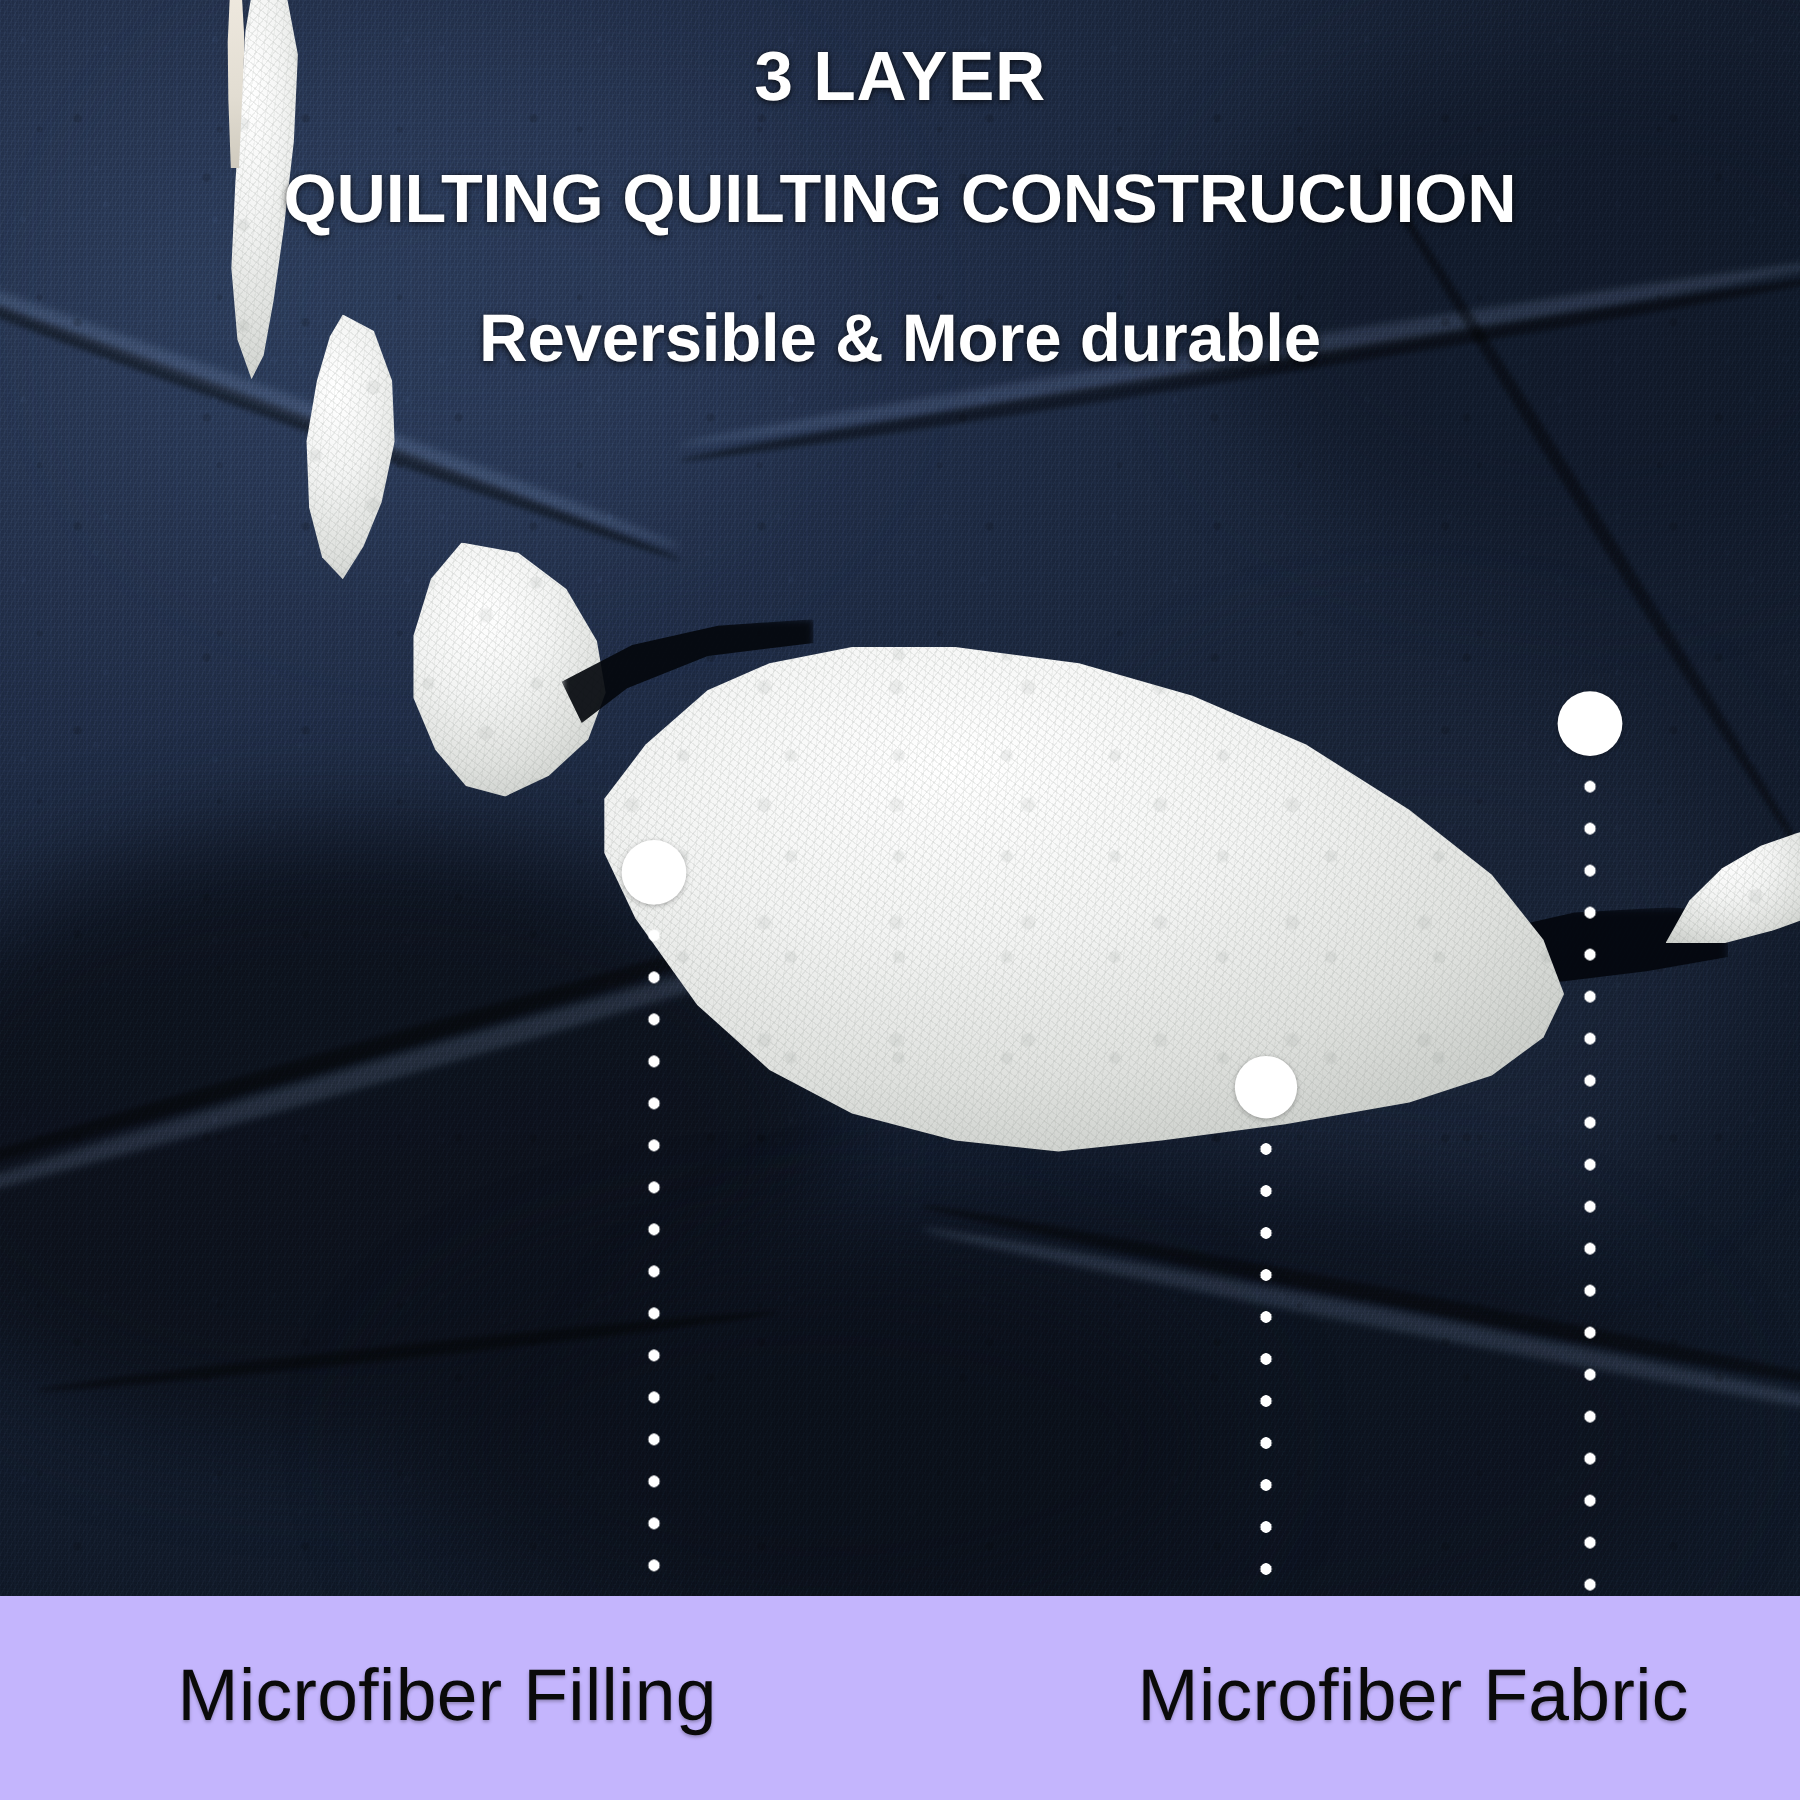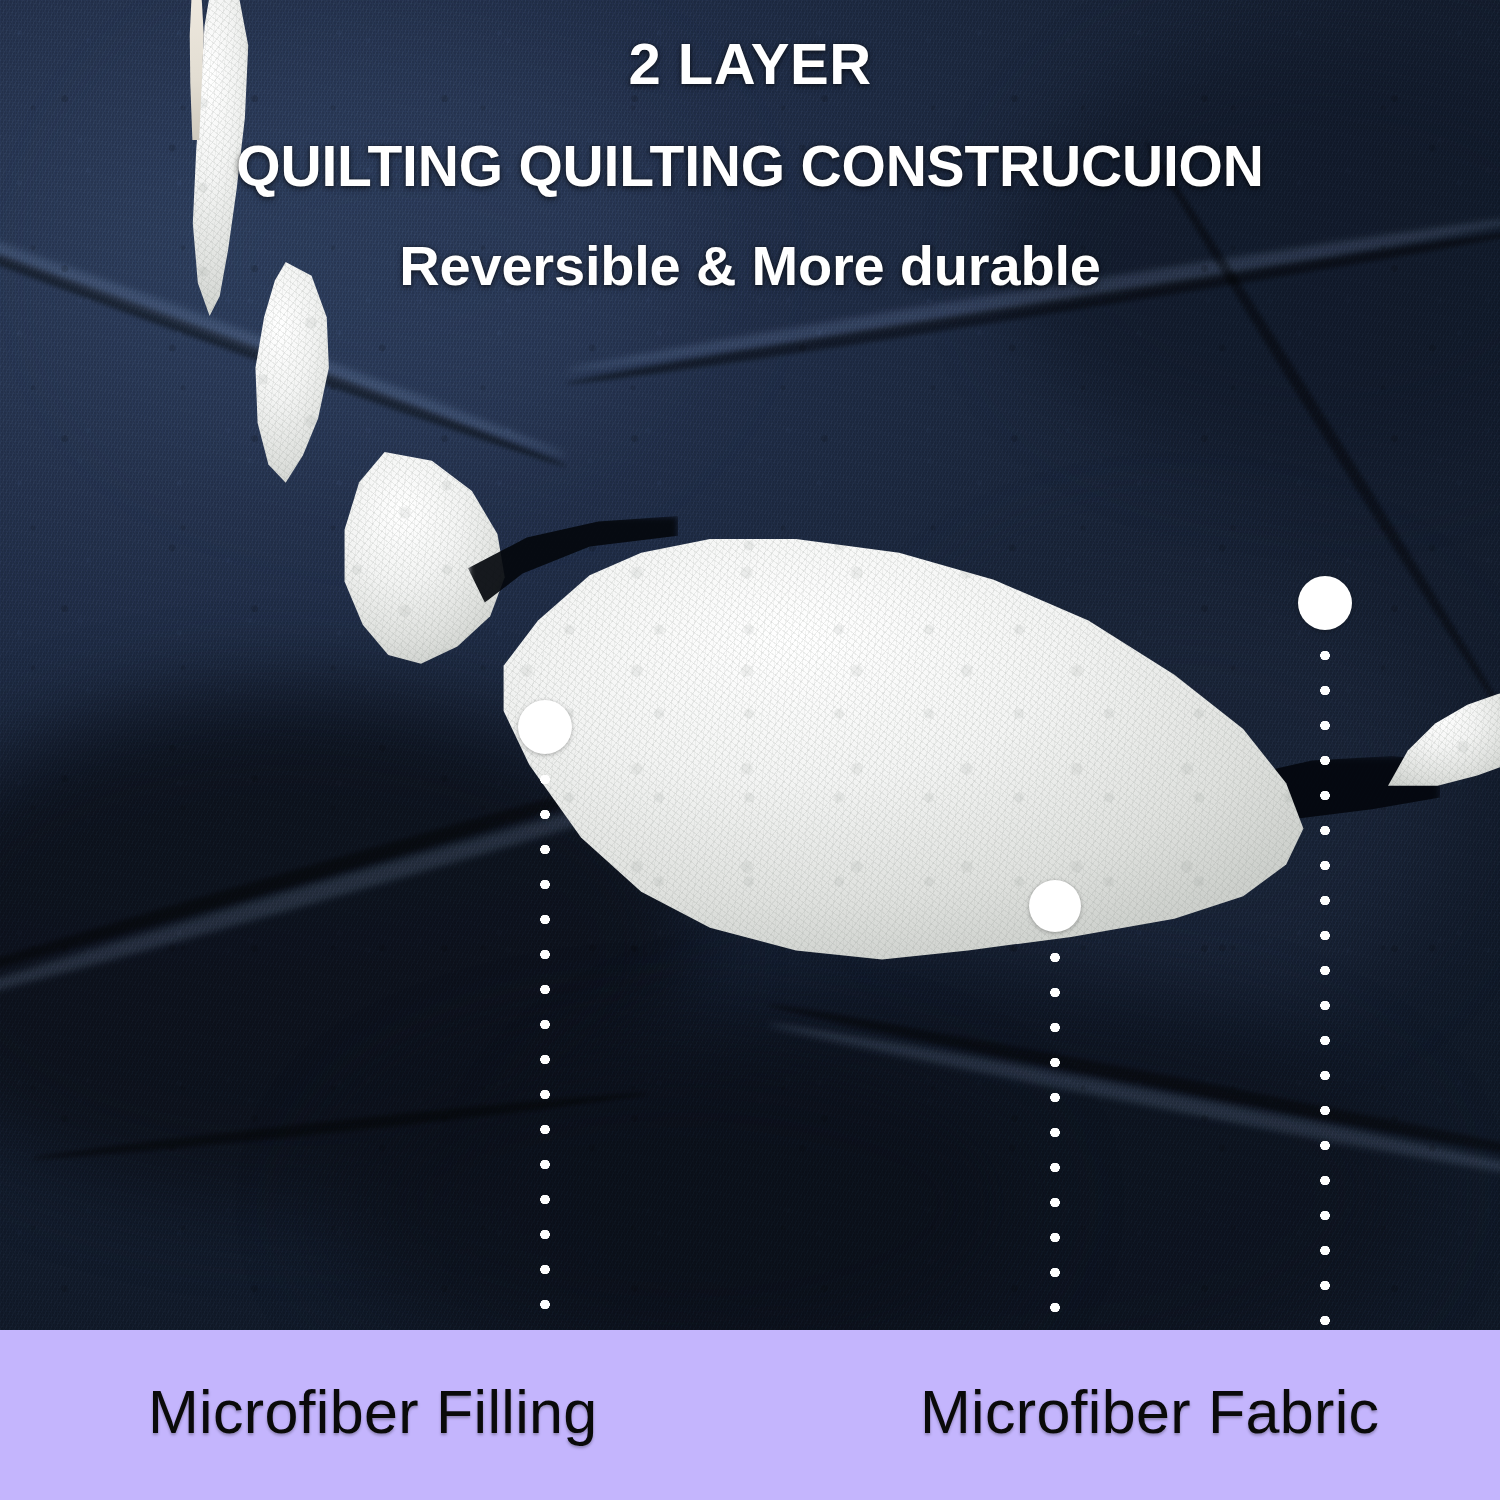--- a/index.html
+++ b/index.html
@@ -158,21 +158,21 @@
   
   .caption-band{
     position:absolute;left:0;top:1330px;width:1500px;height:170px;
   }
   .cap{
     position:absolute;top:47px;color:#0a0a0a;font-size:61px;font-weight:400;
     letter-spacing:.3px;white-space:nowrap;
     text-shadow:0 2px 3px rgba(0,0,0,.28);
   }
   #cap-left{left:148px;}
-  #cap-right{left:920px;}
+  #cap-right{left:948px;}
 </style>
 </head>
 <body>
 
 <div id="stage">
 
   <div class="photo">
 
     <div class="cloth-base"></div>
 
@@ -237,23 +237,23 @@
       <div class="knob" style="width:52px;height:52px;"></div>
       <div class="dots" style="left:15px;top:60px;width:22px;height:388px;background-size:22px 35px;"></div>
     </div>
 
     <div class="marker" style="left:1298px;top:576px;width:54px;height:754px;">
       <div class="knob" style="width:54px;height:54px;"></div>
       <div class="dots" style="left:16px;top:62px;width:22px;height:690px;background-size:22px 35px;"></div>
     </div>
 
     <div class="titles">
-      <div id="line1" style="color: rgb(255, 255, 255);">2 LAYER</div>
+      <div id="line1" style="color: rgb(255, 255, 255);">3 LAYER</div>
       <div id="line2" style="color: rgb(255, 255, 255);">QUILTING QUILTING CONSTRUCUION</div>
-      <div id="line3" style="color: rgb(255, 255, 255);">Reversible &amp; More durable</div>
+      <div id="line3" style="color: rgb(255, 255, 255); margin-top: 16px;">Reversible &amp; More durable</div>
     </div>
 
   </div>
 
   <div class="caption-band" id="caption-band" style="background: #c4b5fd;">
     <span class="cap" id="cap-left" style="color: rgb(10, 10, 10);">Microfiber Filling</span>
     <span class="cap" id="cap-right" style="color: rgb(10, 10, 10);">Microfiber Fabric</span>
   </div>
 
 </div>

